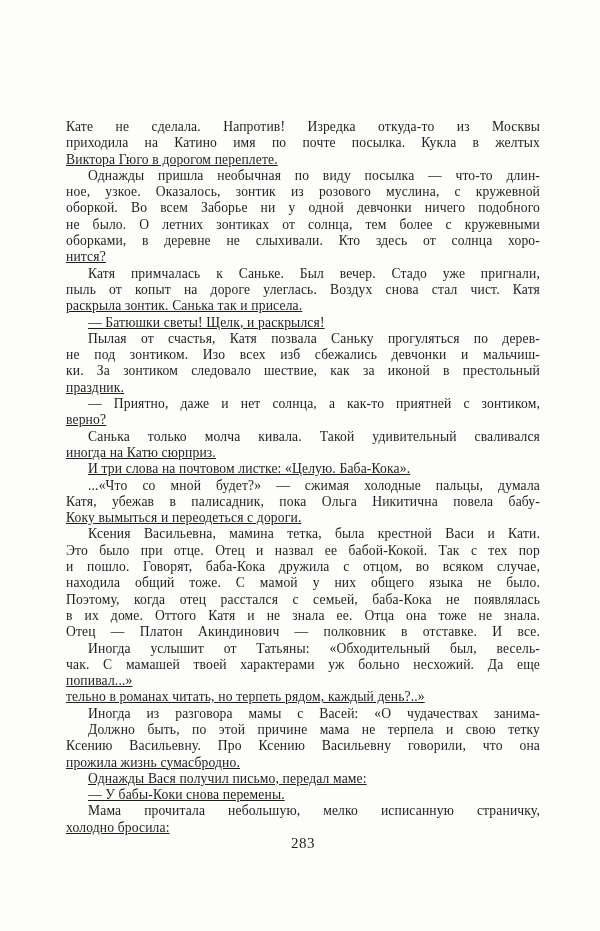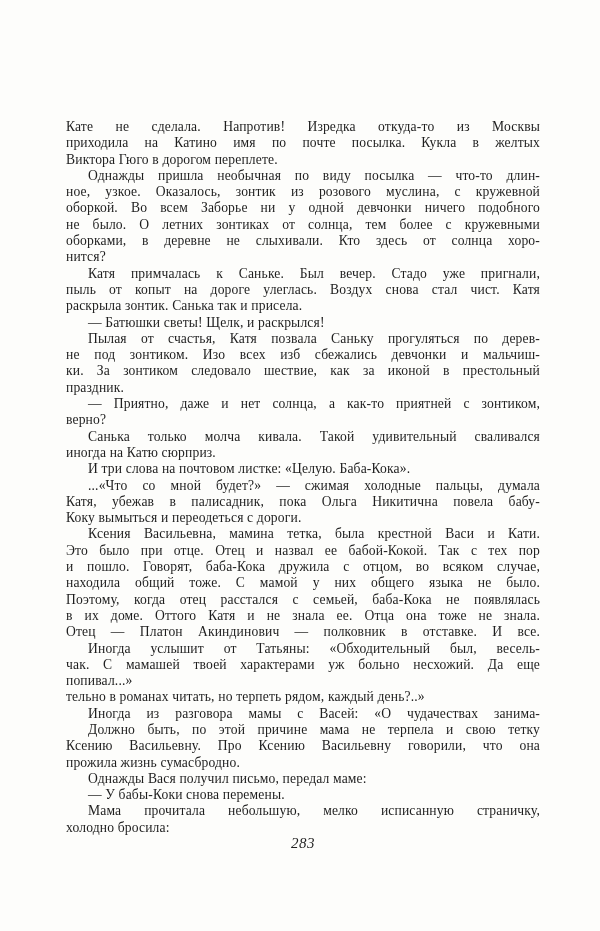--- a/index.html
+++ b/index.html
@@ -32,33 +32,33 @@
     line-height: 16.3px;
     height: 16.3px;
     overflow: hidden;
     text-align: justify;
     text-align-last: justify;
     letter-spacing: 0.15px;
     white-space: normal;
   }
   .line.end {
     text-align-last: left;
+    text-decoration: underline;
   }
   .line.indent {
     text-indent: 22px;
   }
   .page-number {
     position: absolute;
     left: 66px;
     width: 474px;
     top: 835px;
     text-align: center;
     font-size: 15px;
     letter-spacing: 0.5px;
-    font-style: italic;
   }
 </style>
 </head>
 <body>
 
 <div class="page">
   <div class="text-block">
       <div class="line">Кате не сделала. Напротив! Изредка откуда-то из Москвы</div>
       <div class="line">приходила на Катино имя по почте посылка. Кукла в желтых</div>
       <div class="line end">Виктора Гюго в дорогом переплете.</div>

